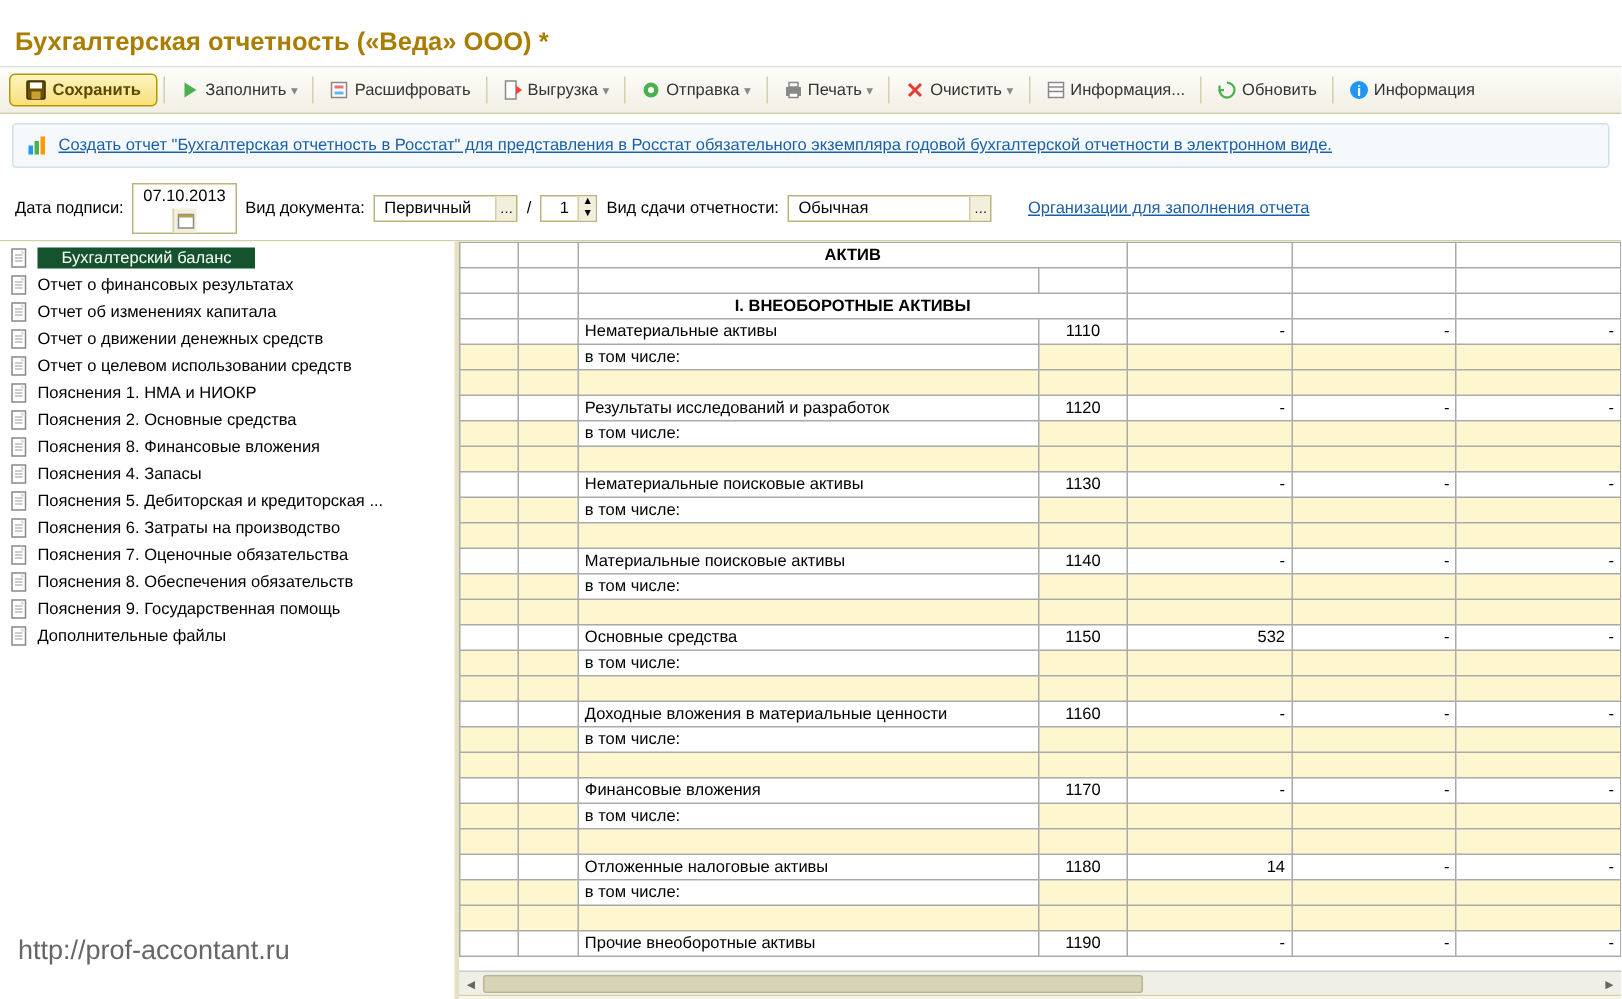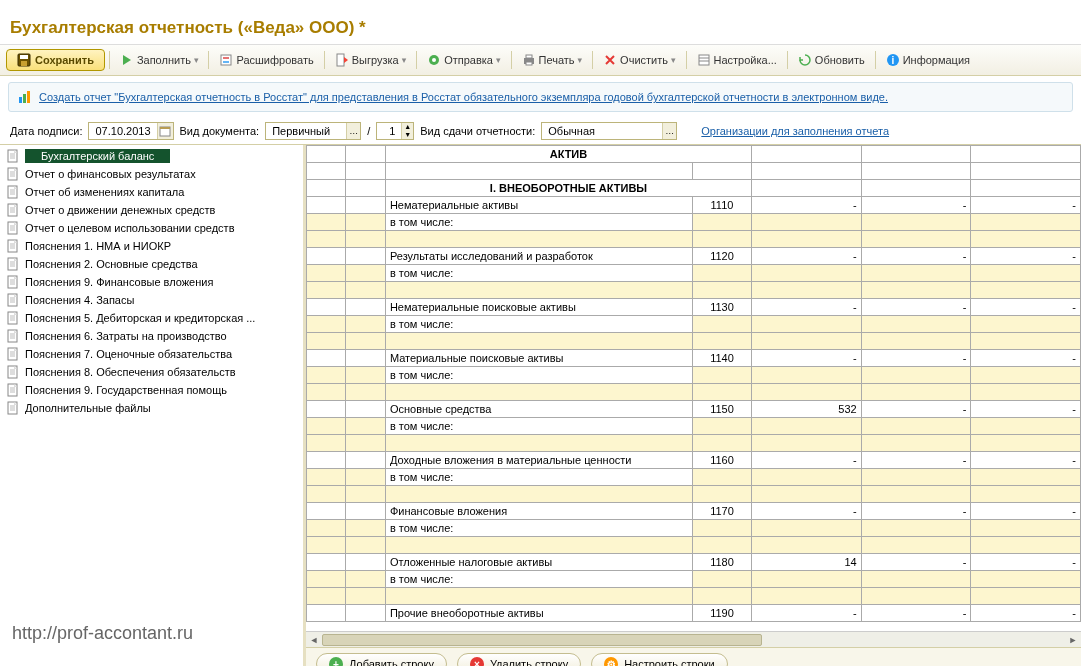--- a/index.html
+++ b/index.html
@@ -7,21 +7,21 @@
   .header { padding: 6px 10px; font-size: 17px; font-weight: bold; color: #a87d00; border-bottom: 1px solid #ddd; margin-top: 12px; }
   .toolbar { display: flex; align-items: center; gap: 2px; padding: 4px 6px; background: linear-gradient(#fdfdfa,#f2efe3); border-bottom: 1px solid #d4cfa6; }
   .btn-save { display: inline-flex; align-items: center; gap: 4px; padding: 3px 10px; background: linear-gradient(#fff3c0,#f9e07a); border: 1px solid #b19700; border-radius: 4px; font-weight: bold; font-size: 11px; cursor: pointer; color: #5a4a00; }
   .tb-item { display: inline-flex; align-items: center; gap: 3px; padding: 3px 6px; cursor: pointer; font-size: 11px; color: #333; border-radius: 3px; }
   .tb-sep { width: 1px; height: 18px; background: #d4cfa6; margin: 0 2px; }
   .drop { color: #888; font-size: 9px; }
   .info-banner { display: flex; align-items: center; gap: 6px; margin: 6px 8px; padding: 6px 8px; background: #f5f9fb; border: 1px solid #cfe0ea; border-radius: 3px; }
   .info-banner a { color: #1a5fa8; text-decoration: underline; font-size: 11px; cursor: pointer; }
   .form-row { display: flex; align-items: center; gap: 6px; padding: 4px 10px; font-size: 11px; }
   .form-row label { white-space: nowrap; }
-  .date-field { display: inline-flex; align-items: center; border: 1px solid #bcb47a; background: #fff; }
+  .date-field { display: inline-flex; align-items: center; border: 1px solid #bcb47a; background: #fff; flex-direction: column; }
   .date-field span.val { padding: 2px 6px; }
   .date-btn { width: 16px; height: 16px; display: inline-flex; align-items: center; justify-content: center; cursor: pointer; background: #f2efdc; border-left: 1px solid #d4cfa6; }
   .select-field { display: inline-flex; align-items: center; border: 1px solid #bcb47a; background: #fff; }
   .select-field span.val { padding: 2px 6px; min-width: 80px; }
   .sel-btn { width: 14px; height: 16px; display: inline-flex; align-items: center; justify-content: center; cursor: pointer; background: #f2efdc; border-left: 1px solid #d4cfa6; font-size: 9px; }
   .num-field { display: inline-flex; align-items: center; border: 1px solid #bcb47a; background: #fff; }
   .num-field span.val { padding: 2px 6px; min-width: 24px; text-align: right; }
   .spin { display: flex; flex-direction: column; }
   .spin span { width: 12px; height: 8px; font-size: 7px; line-height: 8px; text-align: center; background: #f2efdc; border-left: 1px solid #d4cfa6; cursor: pointer; }
   .form-link { color: #1a5fa8; text-decoration: underline; cursor: pointer; margin-left: 18px; }
@@ -123,21 +123,21 @@
     <span>Очистить</span>
       <span class="drop">▾</span>
   </div>
   <span class="tb-sep"></span>
   <div class="tb-item">
     <svg width="14" height="14">
         <rect x="2" y="2" width="10" height="10" fill="#fff" stroke="#888"></rect>
         <line x1="2" y1="5" x2="12" y2="5" stroke="#888"></line>
         <line x1="2" y1="8" x2="12" y2="8" stroke="#888"></line>
       </svg>
-    <span>Настройка...</span>
+    <span>Информация...</span>
   </div>
   <span class="tb-sep"></span>
   <div class="tb-item">
     <svg width="14" height="14">
         <path d="M7 2 A5 5 0 1 1 2 7" fill="none" stroke="#4caf50" stroke-width="1.5"></path>
         <path d="M2 4 L2 7 L5 7" fill="none" stroke="#4caf50" stroke-width="1.5"></path>
       </svg>
     <span>Обновить</span>
   </div>
   <span class="tb-sep"></span>
@@ -280,21 +280,21 @@
       <div class="side-item">
         <span class="doc-icon">
           <svg width="14" height="14">
             <rect x="2" y="1" width="9" height="12" fill="#fff" stroke="#888"></rect>
             <path d="M8 1 L11 4 L8 4 Z" fill="#ddd"></path>
             <line x1="4" y1="5" x2="9" y2="5" stroke="#bbb"></line>
             <line x1="4" y1="7" x2="9" y2="7" stroke="#bbb"></line>
             <line x1="4" y1="9" x2="9" y2="9" stroke="#bbb"></line>
           </svg>
         </span>
-        <span class="txt">Пояснения 9. Финансовые вложения</span>
+        <span class="txt">Пояснения 8. Финансовые вложения</span>
       </div>
       <div class="side-item">
         <span class="doc-icon">
           <svg width="14" height="14">
             <rect x="2" y="1" width="9" height="12" fill="#fff" stroke="#888"></rect>
             <path d="M8 1 L11 4 L8 4 Z" fill="#ddd"></path>
             <line x1="4" y1="5" x2="9" y2="5" stroke="#bbb"></line>
             <line x1="4" y1="7" x2="9" y2="7" stroke="#bbb"></line>
             <line x1="4" y1="9" x2="9" y2="9" stroke="#bbb"></line>
           </svg>

